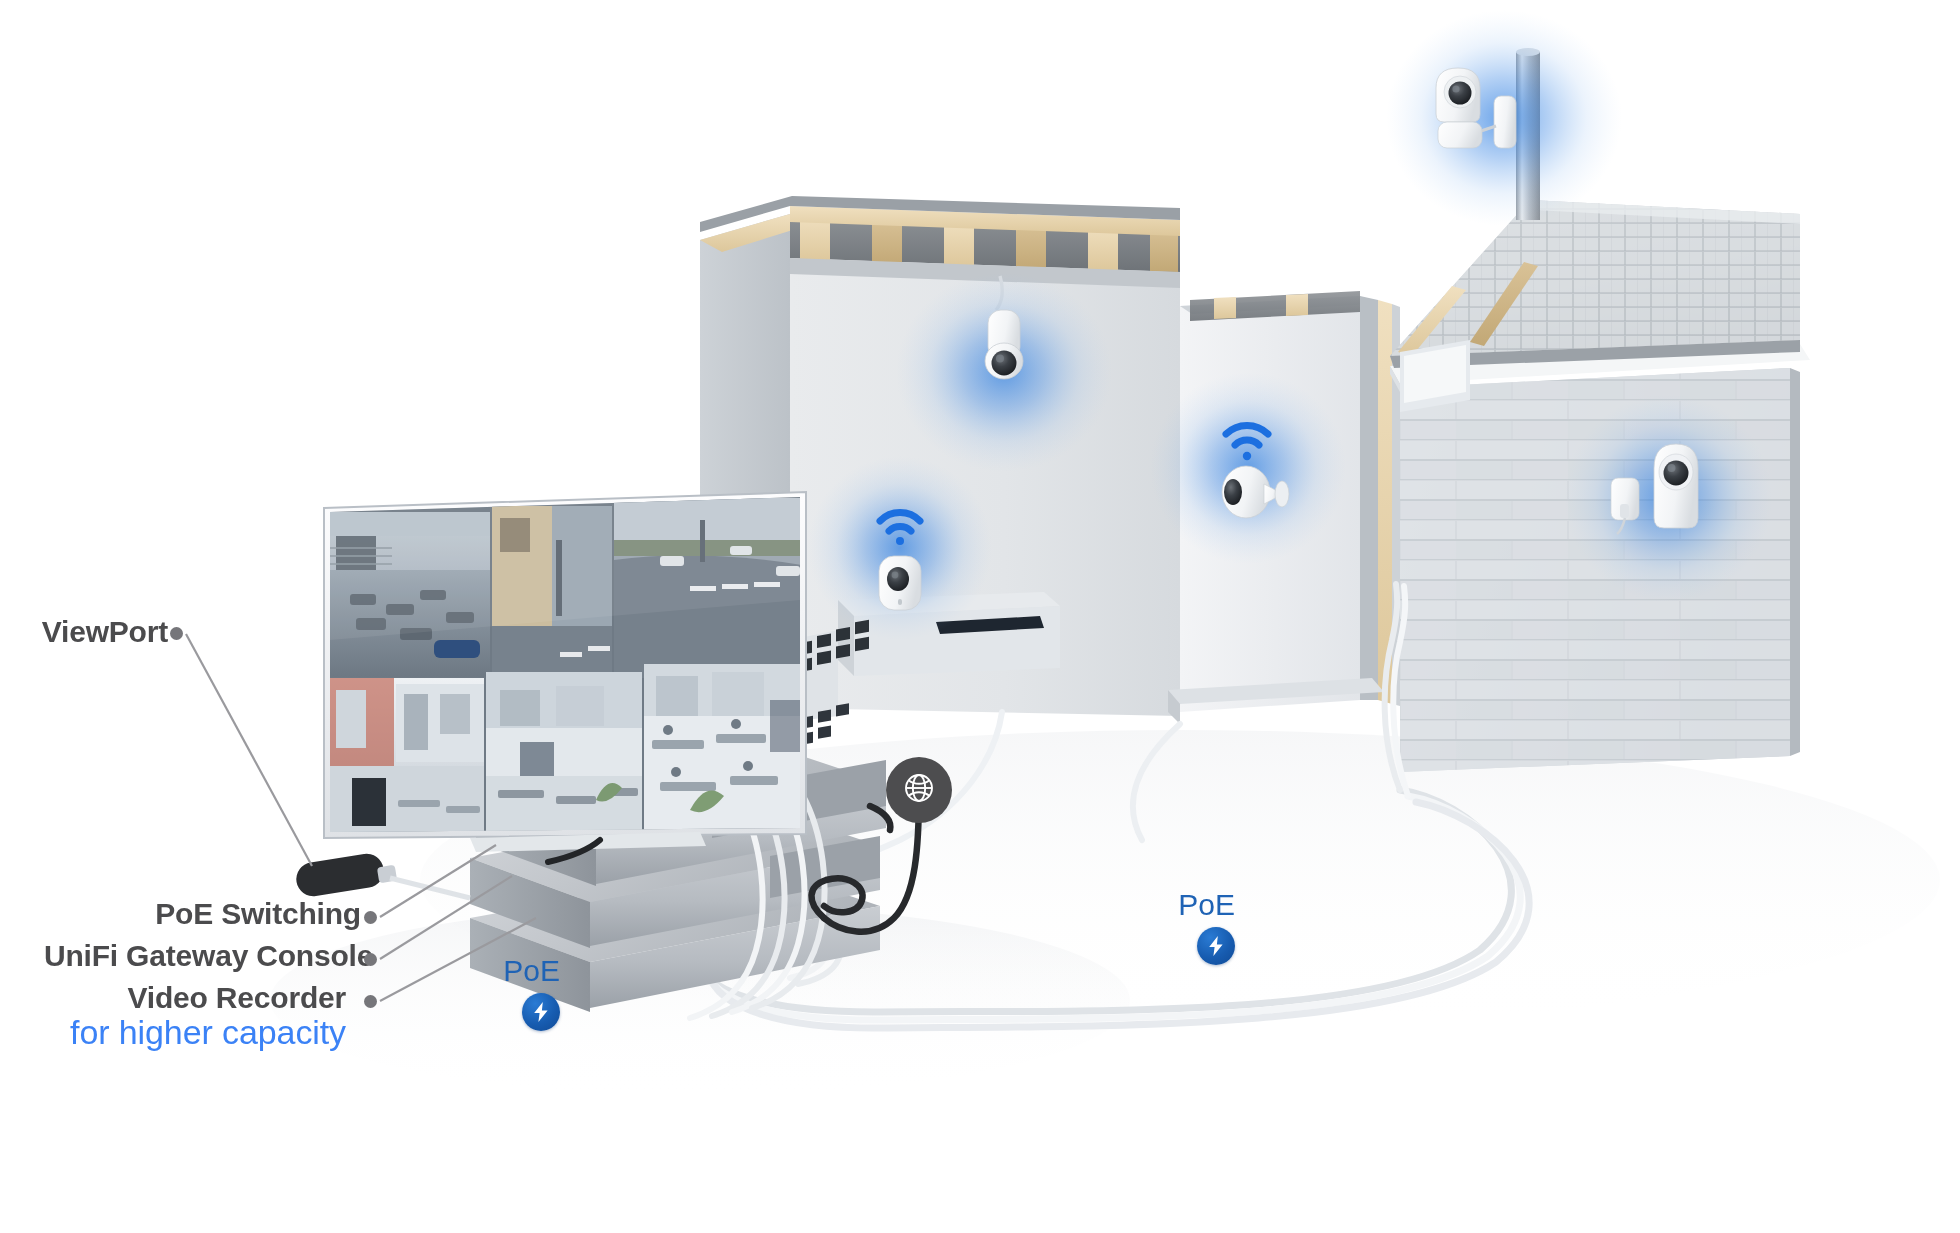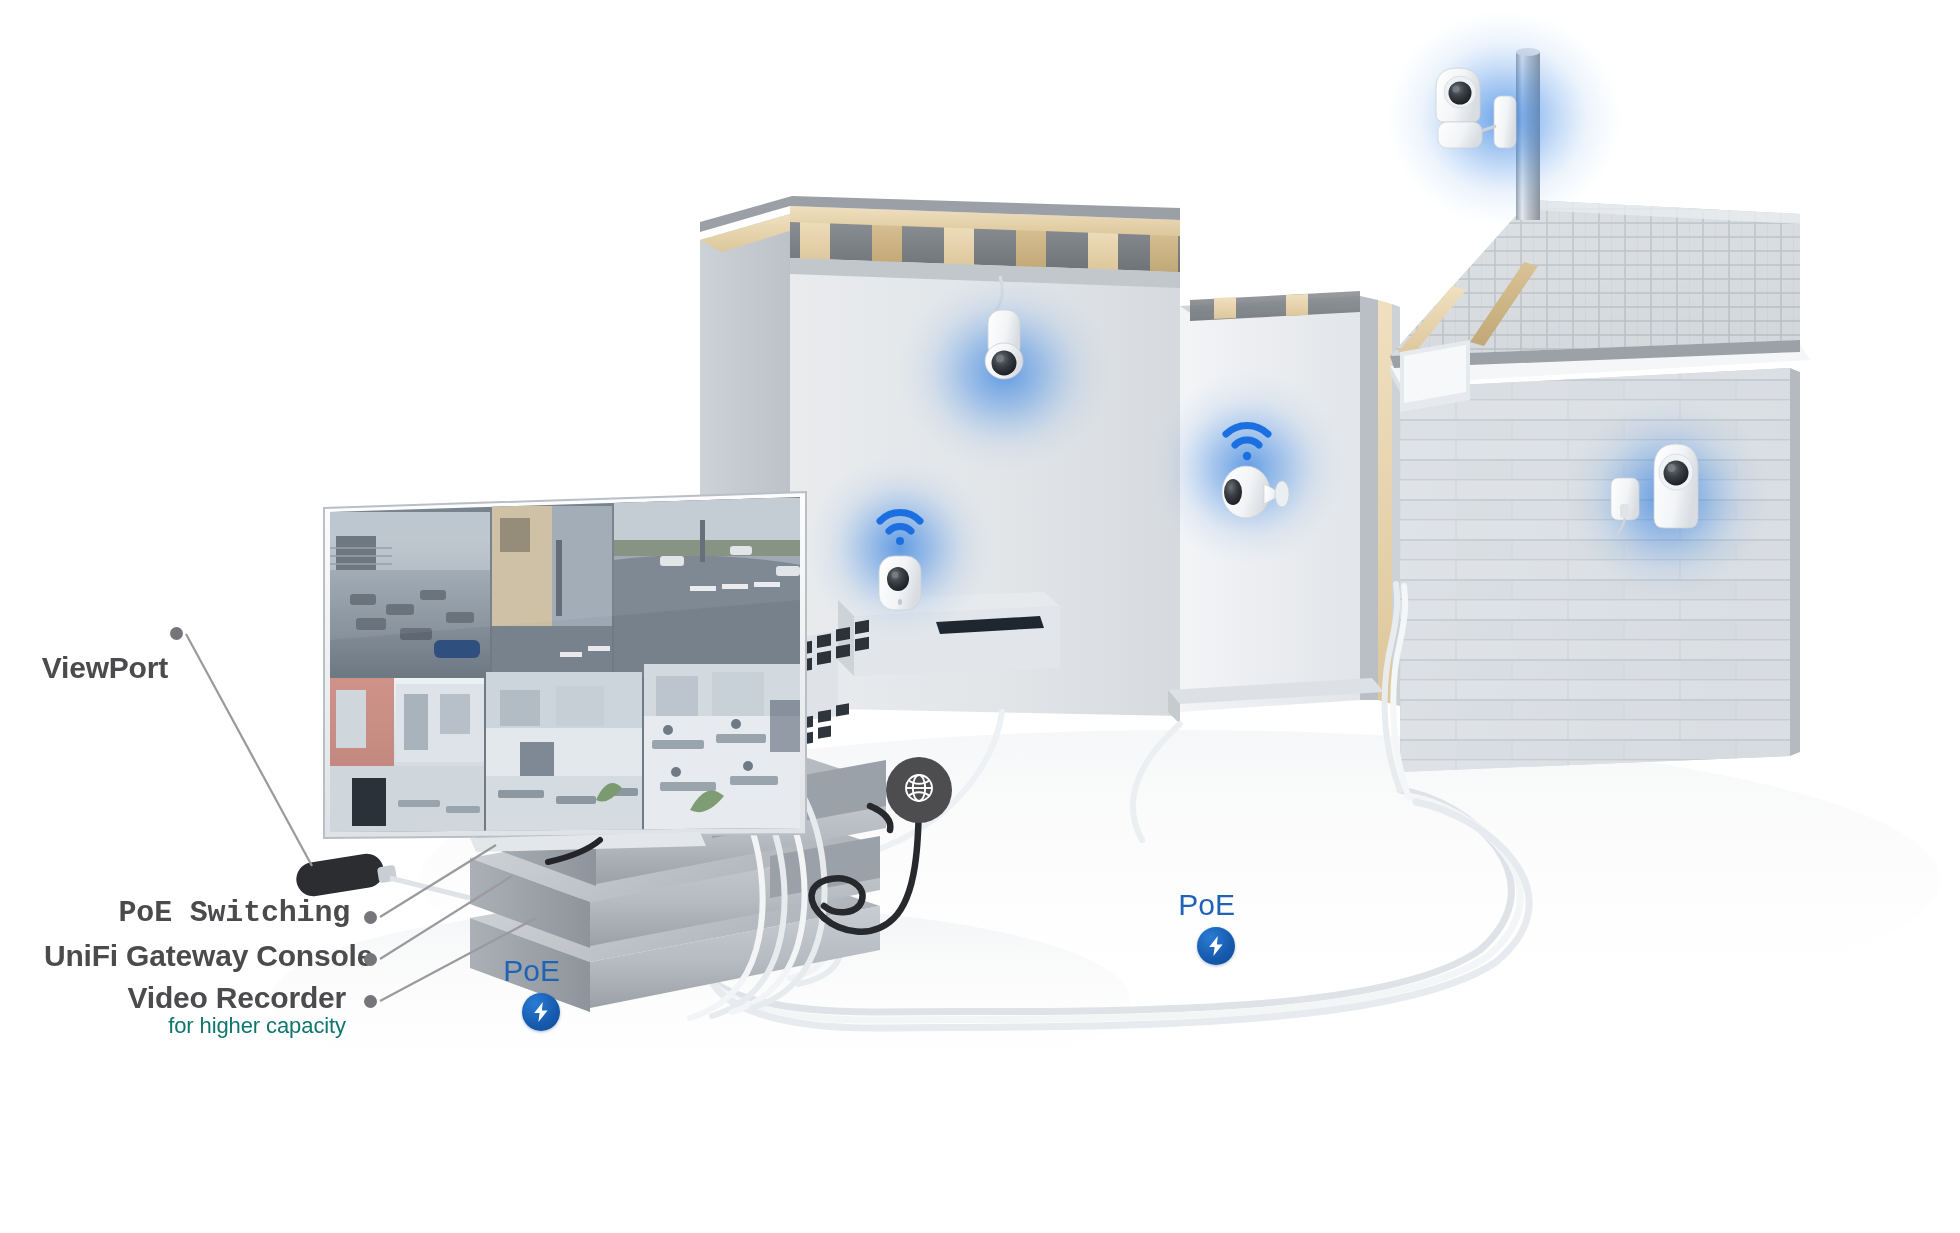--- a/index.html
+++ b/index.html
@@ -35,23 +35,23 @@
     line-height: 1.06;
     letter-spacing: -0.2px;
   }
   .callout .lab-main {
     display: block;
     font-size: 30px;
     font-weight: bold;
   }
   .callout .lab-sub {
     display: block;
-    font-size: 22px;
+    font-size: 34px;
     font-weight: normal;
-    color: #0f766e;
+    color: #3b82f6;
     letter-spacing: -0.1px;
   }
   .callout.right-al { text-align: right; }
 
   .dot {
     position: absolute;
     width: 13px;
     height: 13px;
     border-radius: 50%;
     background: #76767a;
@@ -579,26 +579,26 @@
     </g>
 
     <g stroke="#9a9a9e" stroke-width="2.2" fill="none">
       <line x1="186" y1="634" x2="312" y2="866"></line>
       <line x1="380" y1="917" x2="496" y2="845"></line>
       <line x1="380" y1="959" x2="512" y2="876"></line>
       <line x1="380" y1="1001" x2="536" y2="918"></line>
     </g>
   </svg>
 
-  <div class="callout right-al" style="left:38px; top:616px; width:130px;margin-top:36px;">
+  <div class="callout right-al" style="left:38px; top:616px; width:130px;">
     <span class="lab-main">ViewPort</span>
   </div>
   <span class="dot" style="left:170px; top:627px;"></span>
 
-  <div class="callout right-al" style="left:40px; top:898px; width:310px;font-family:Liberation Mono, monospace;">
+  <div class="callout right-al" style="left:51px; top:898px; width:310px;">
     <span class="lab-main">PoE Switching</span>
   </div>
   <span class="dot" style="left:364px; top:911px;"></span>
 
   <div class="callout right-al" style="left:44px; top:940px; width:310px;">
     <span class="lab-main">UniFi Gateway Console</span>
   </div>
   <span class="dot" style="left:364px; top:953px;"></span>
 
   <div class="callout right-al" style="left:36px; top:982px; width:310px;">

